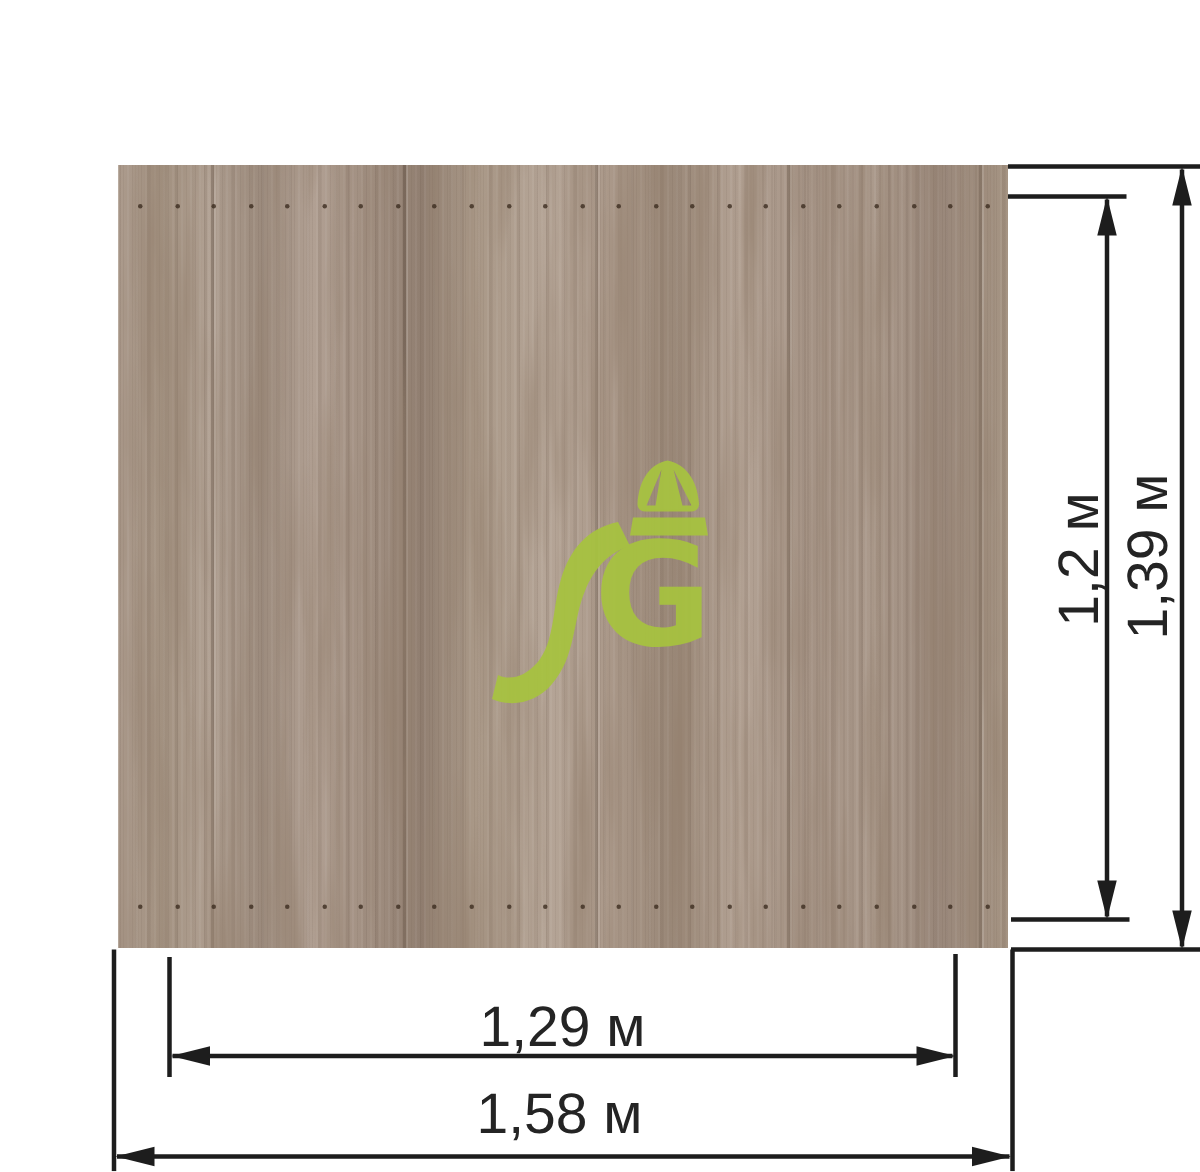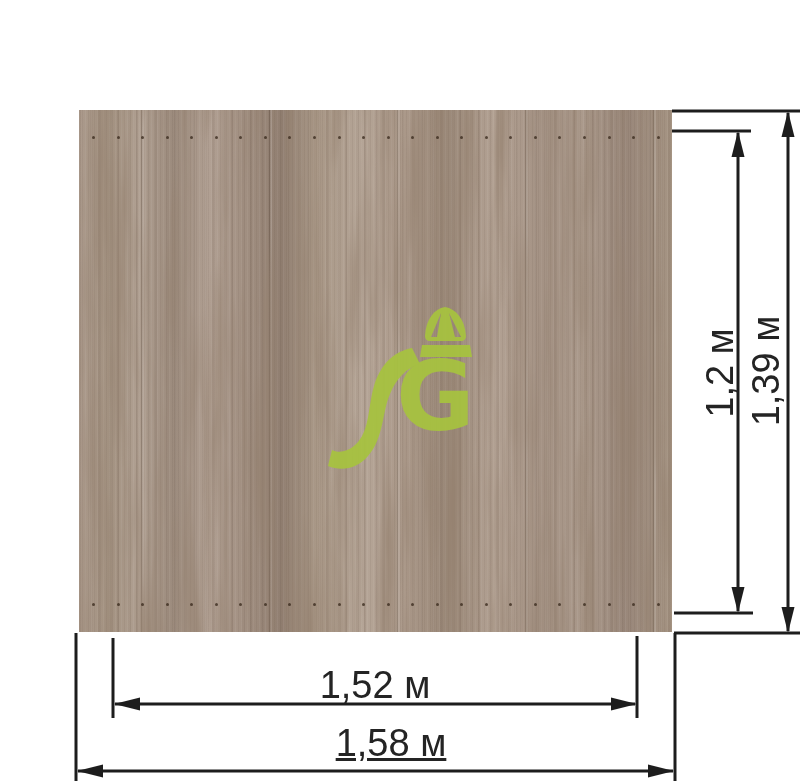--- a/index.html
+++ b/index.html
@@ -135,15 +135,15 @@
     <path d="M114 704 L140 697.5 L140 710.5 Z"></path>
     <path d="M637 704 L611 697.5 L611 710.5 Z"></path>
 
     <line x1="78" y1="771" x2="673" y2="771"></line>
     <path d="M77 771 L103 764.5 L103 777.5 Z"></path>
     <path d="M674 771 L648 764.5 L648 777.5 Z"></path>
   </svg>
 
   <div class="label vert" style="left:720px;top:373px;">1,2 м</div>
   <div class="label vert" style="left:766px;top:371px;">1,39 м</div>
-  <div class="label" style="left:375px;top:685px;">1,52 м</div>
-  <div class="label" style="left:391px;top:743px;text-decoration:underline;">1,58 м</div>
+  <div class="label" style="left:375px;top:685px;">1,29 м</div>
+  <div class="label" style="left:373px;top:743px;">1,58 м</div>
 </div>
 
 </body></html>

